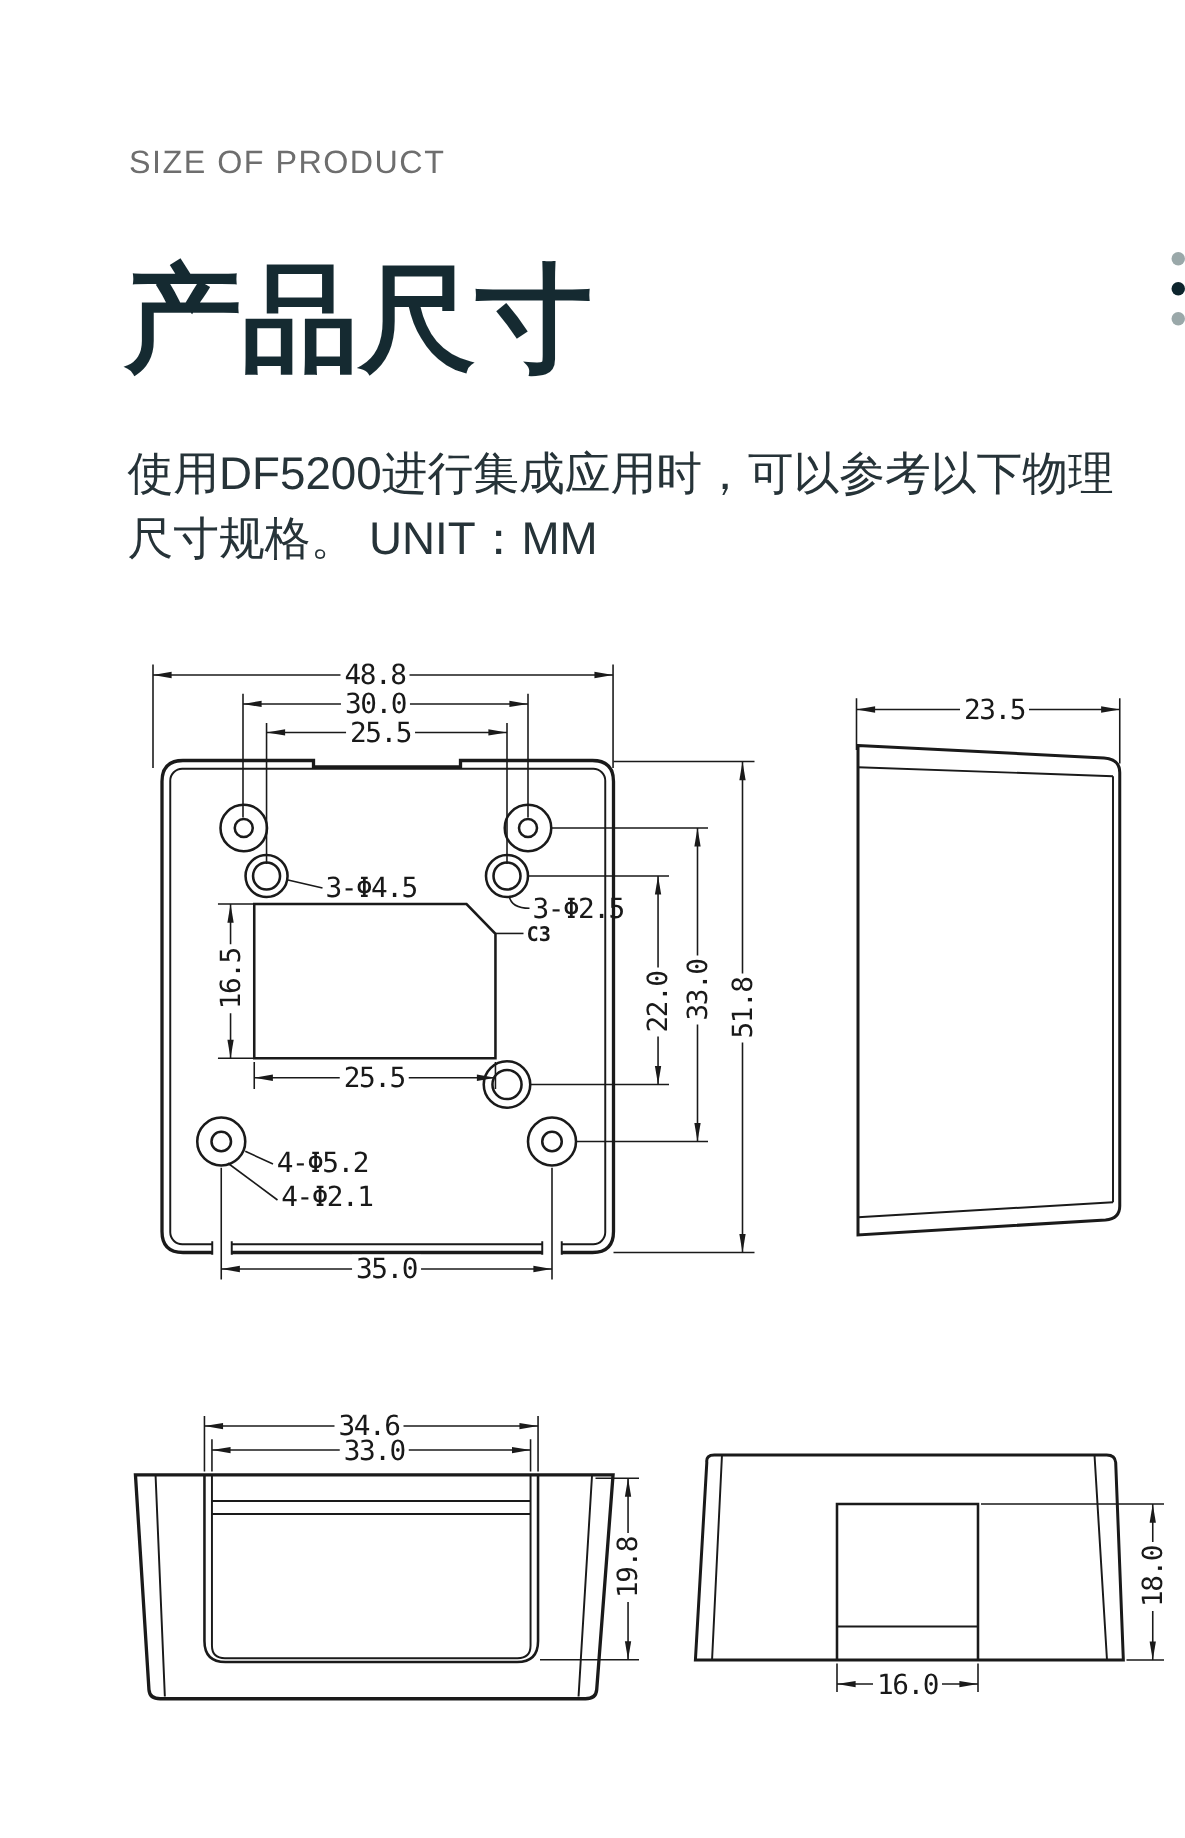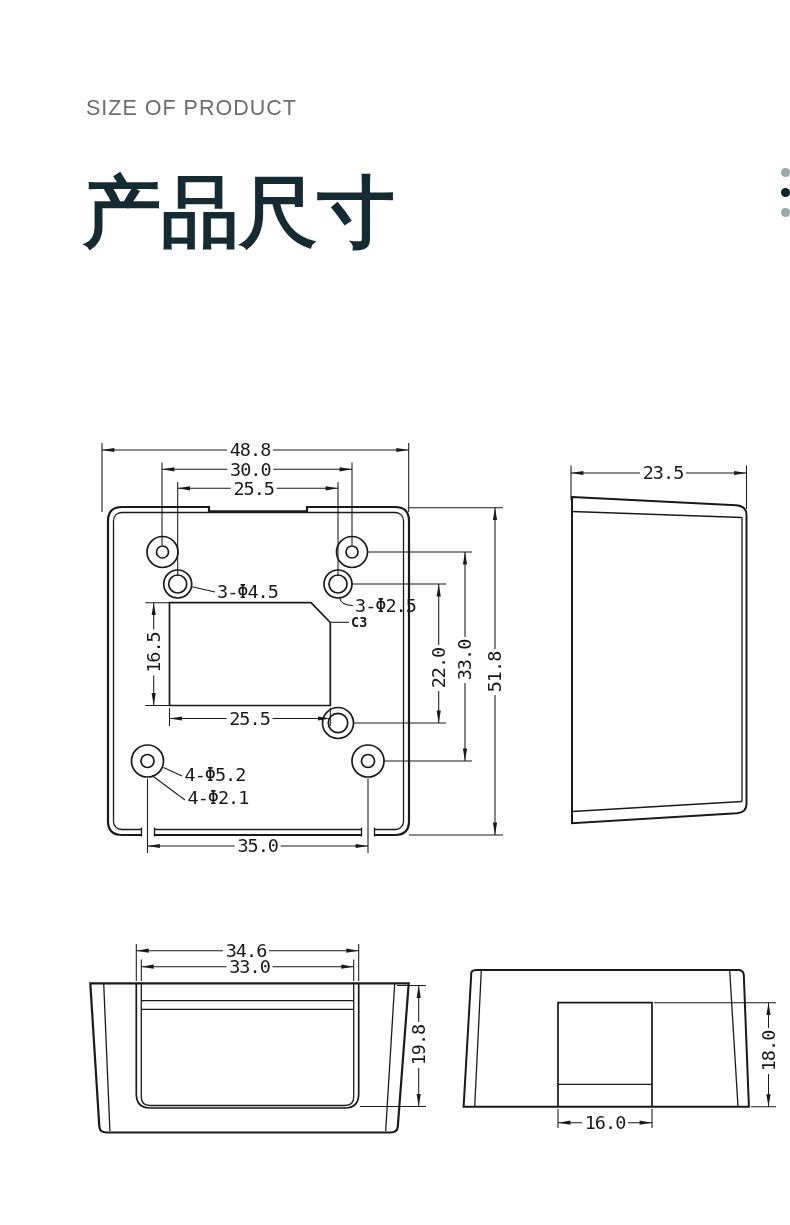--- a/index.html
+++ b/index.html
@@ -37,20 +37,24 @@
 <div class="page">
 
   <div class="eyebrow">SIZE OF PRODUCT</div>
 
   <div class="title">产品尺寸</div>
 
   <span class="dot d1" style="background:#9aa8a9;"></span>
   <span class="dot d2" style="background:#0d252d;"></span>
   <span class="dot d3" style="background:#9aa8a9;"></span>
 
+  <div class="intro">
+    <div>使用DF5200进行集成应用时，可以参考以下物理</div>
+    <div>尺寸规格。 UNIT：MM</div>
+  </div>
 
   <svg class="drawing" viewBox="0 0 790 1225">
     <defs>
       <marker id="arr" viewBox="0 0 13 6" refX="12.7" refY="3" markerWidth="13" markerHeight="6" orient="auto-start-reverse" markerUnits="userSpaceOnUse">
         <path d="M0.3,0.9 L12.7,3 L0.3,5.1 Z" fill="#1a1a1a"></path>
       </marker>
     </defs>
 
     <g>
       <g>

